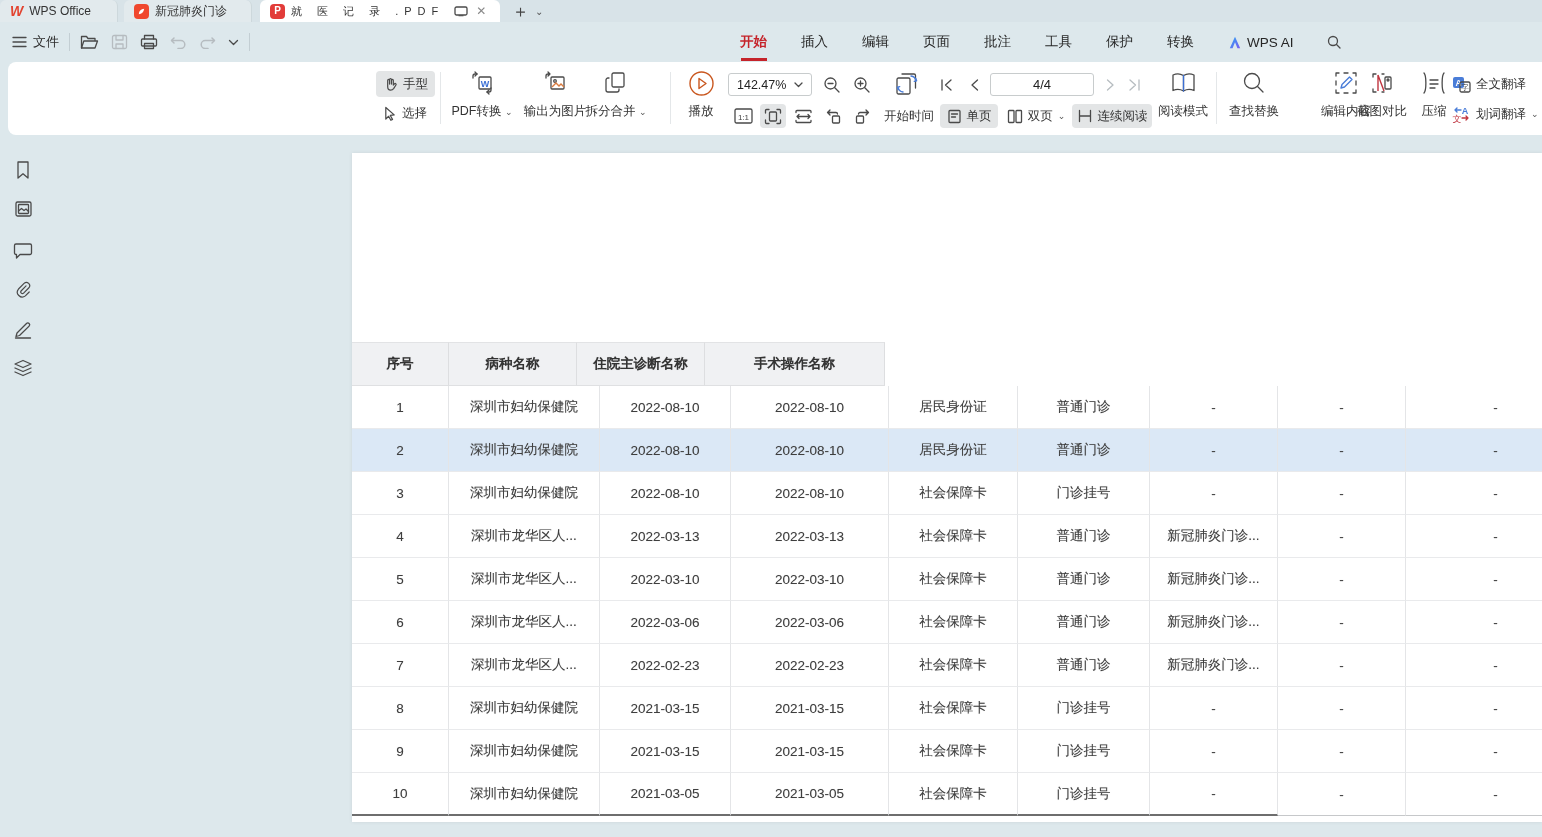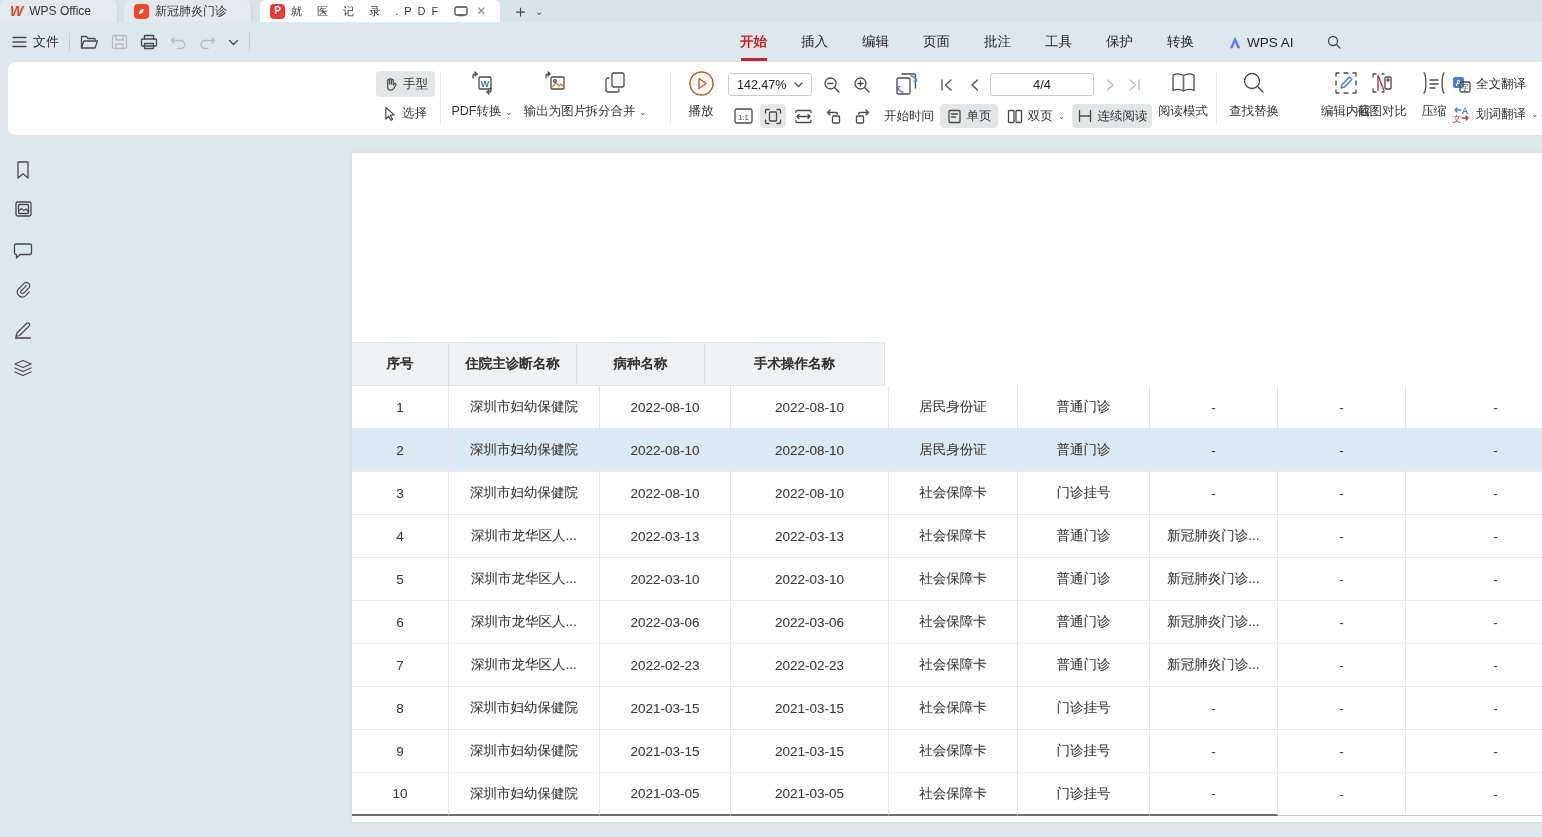--- a/index.html
+++ b/index.html
@@ -464,22 +464,22 @@
         <path d="M10 1.5l8 3.5-8 3.5-8-3.5z"></path>
         <path d="M2 9l8 3.5L18 9M2 13l8 3.5 8-3.5"></path>
       </svg>
   </span>
 
   <div class="page">
     <div class="tblwrap">
       <div class="tbl" id="doc-table">
           <div class="tr head">
             <div class="cell" style="width: 97px;">序号</div>
+            <div class="cell" style="width: 128px;">病种名称</div>
             <div class="cell" style="width: 128px;">住院主诊断名称</div>
-            <div class="cell" style="width: 128px;">病种名称</div>
             <div class="cell" style="width: 180px;">手术操作名称</div>
           </div>
           <div class="tr">
             <div class="cell" style="width: 97px;">1</div>
             <div class="cell" style="width: 151px;">深圳市妇幼保健院</div>
             <div class="cell" style="width: 131px;">2022-08-10</div>
             <div class="cell" style="width: 158px;">2022-08-10</div>
             <div class="cell" style="width: 129px;">居民身份证</div>
             <div class="cell" style="width: 132px;">普通门诊</div>
             <div class="cell" style="width: 128px;">-</div>

